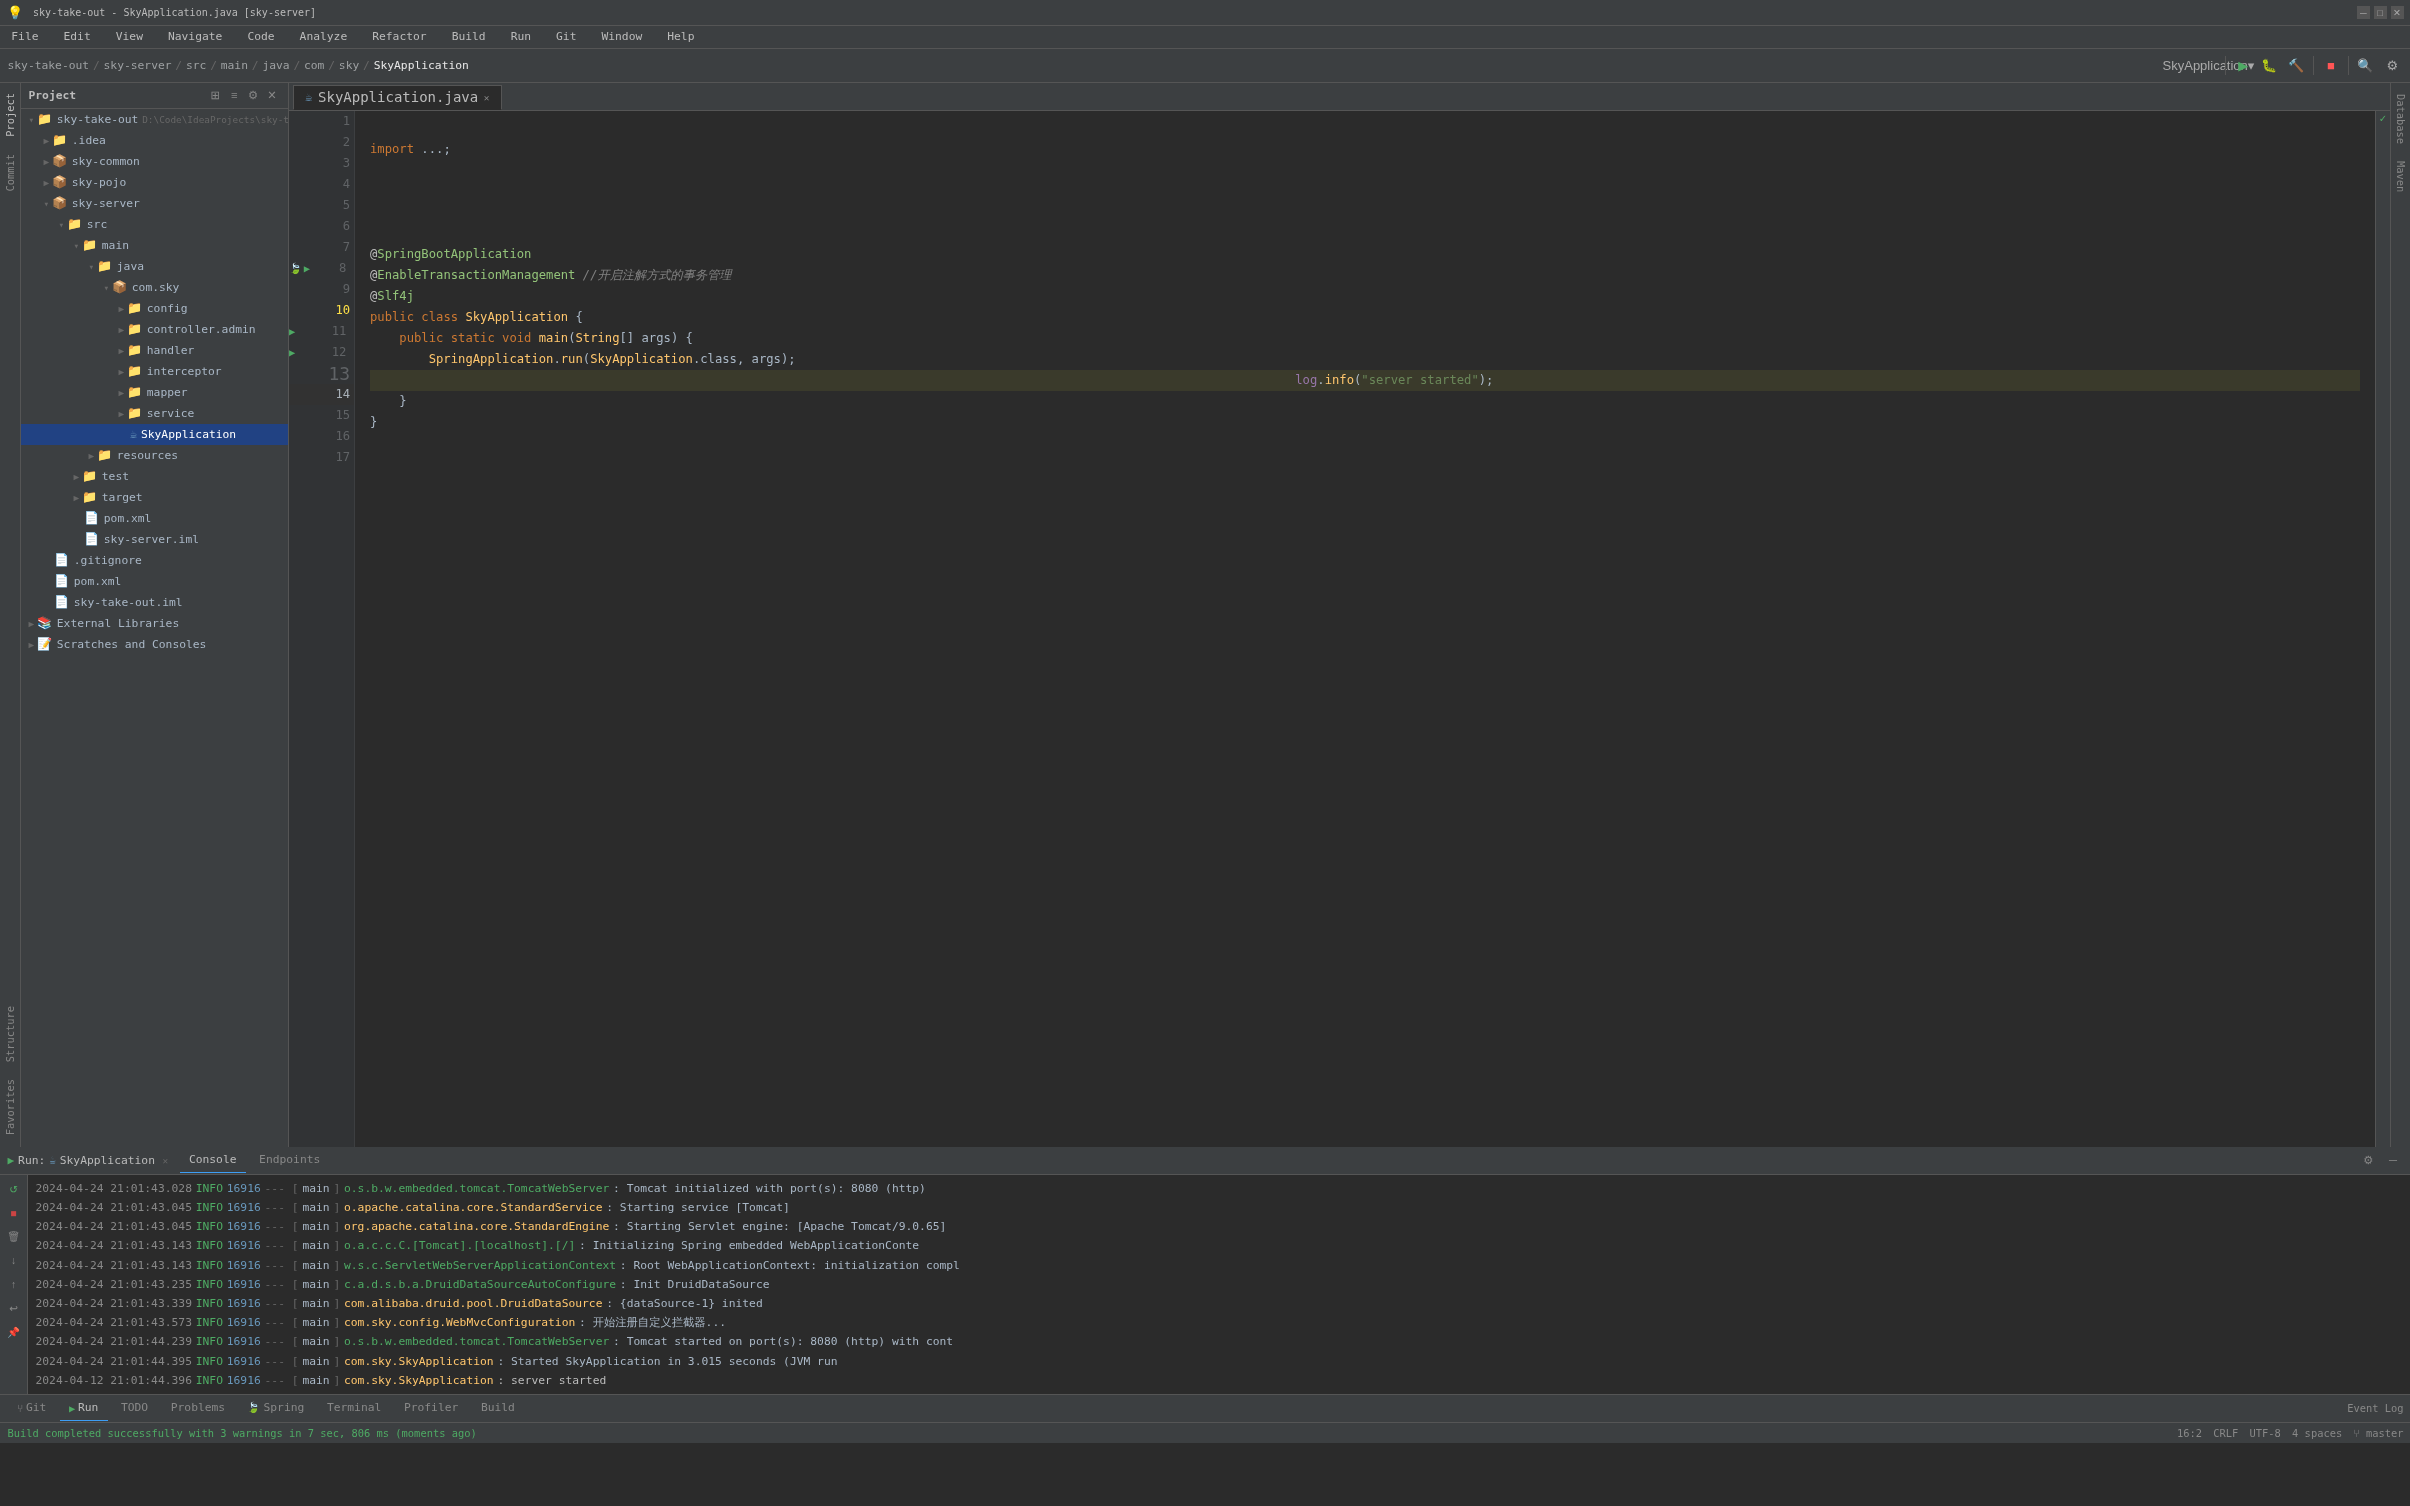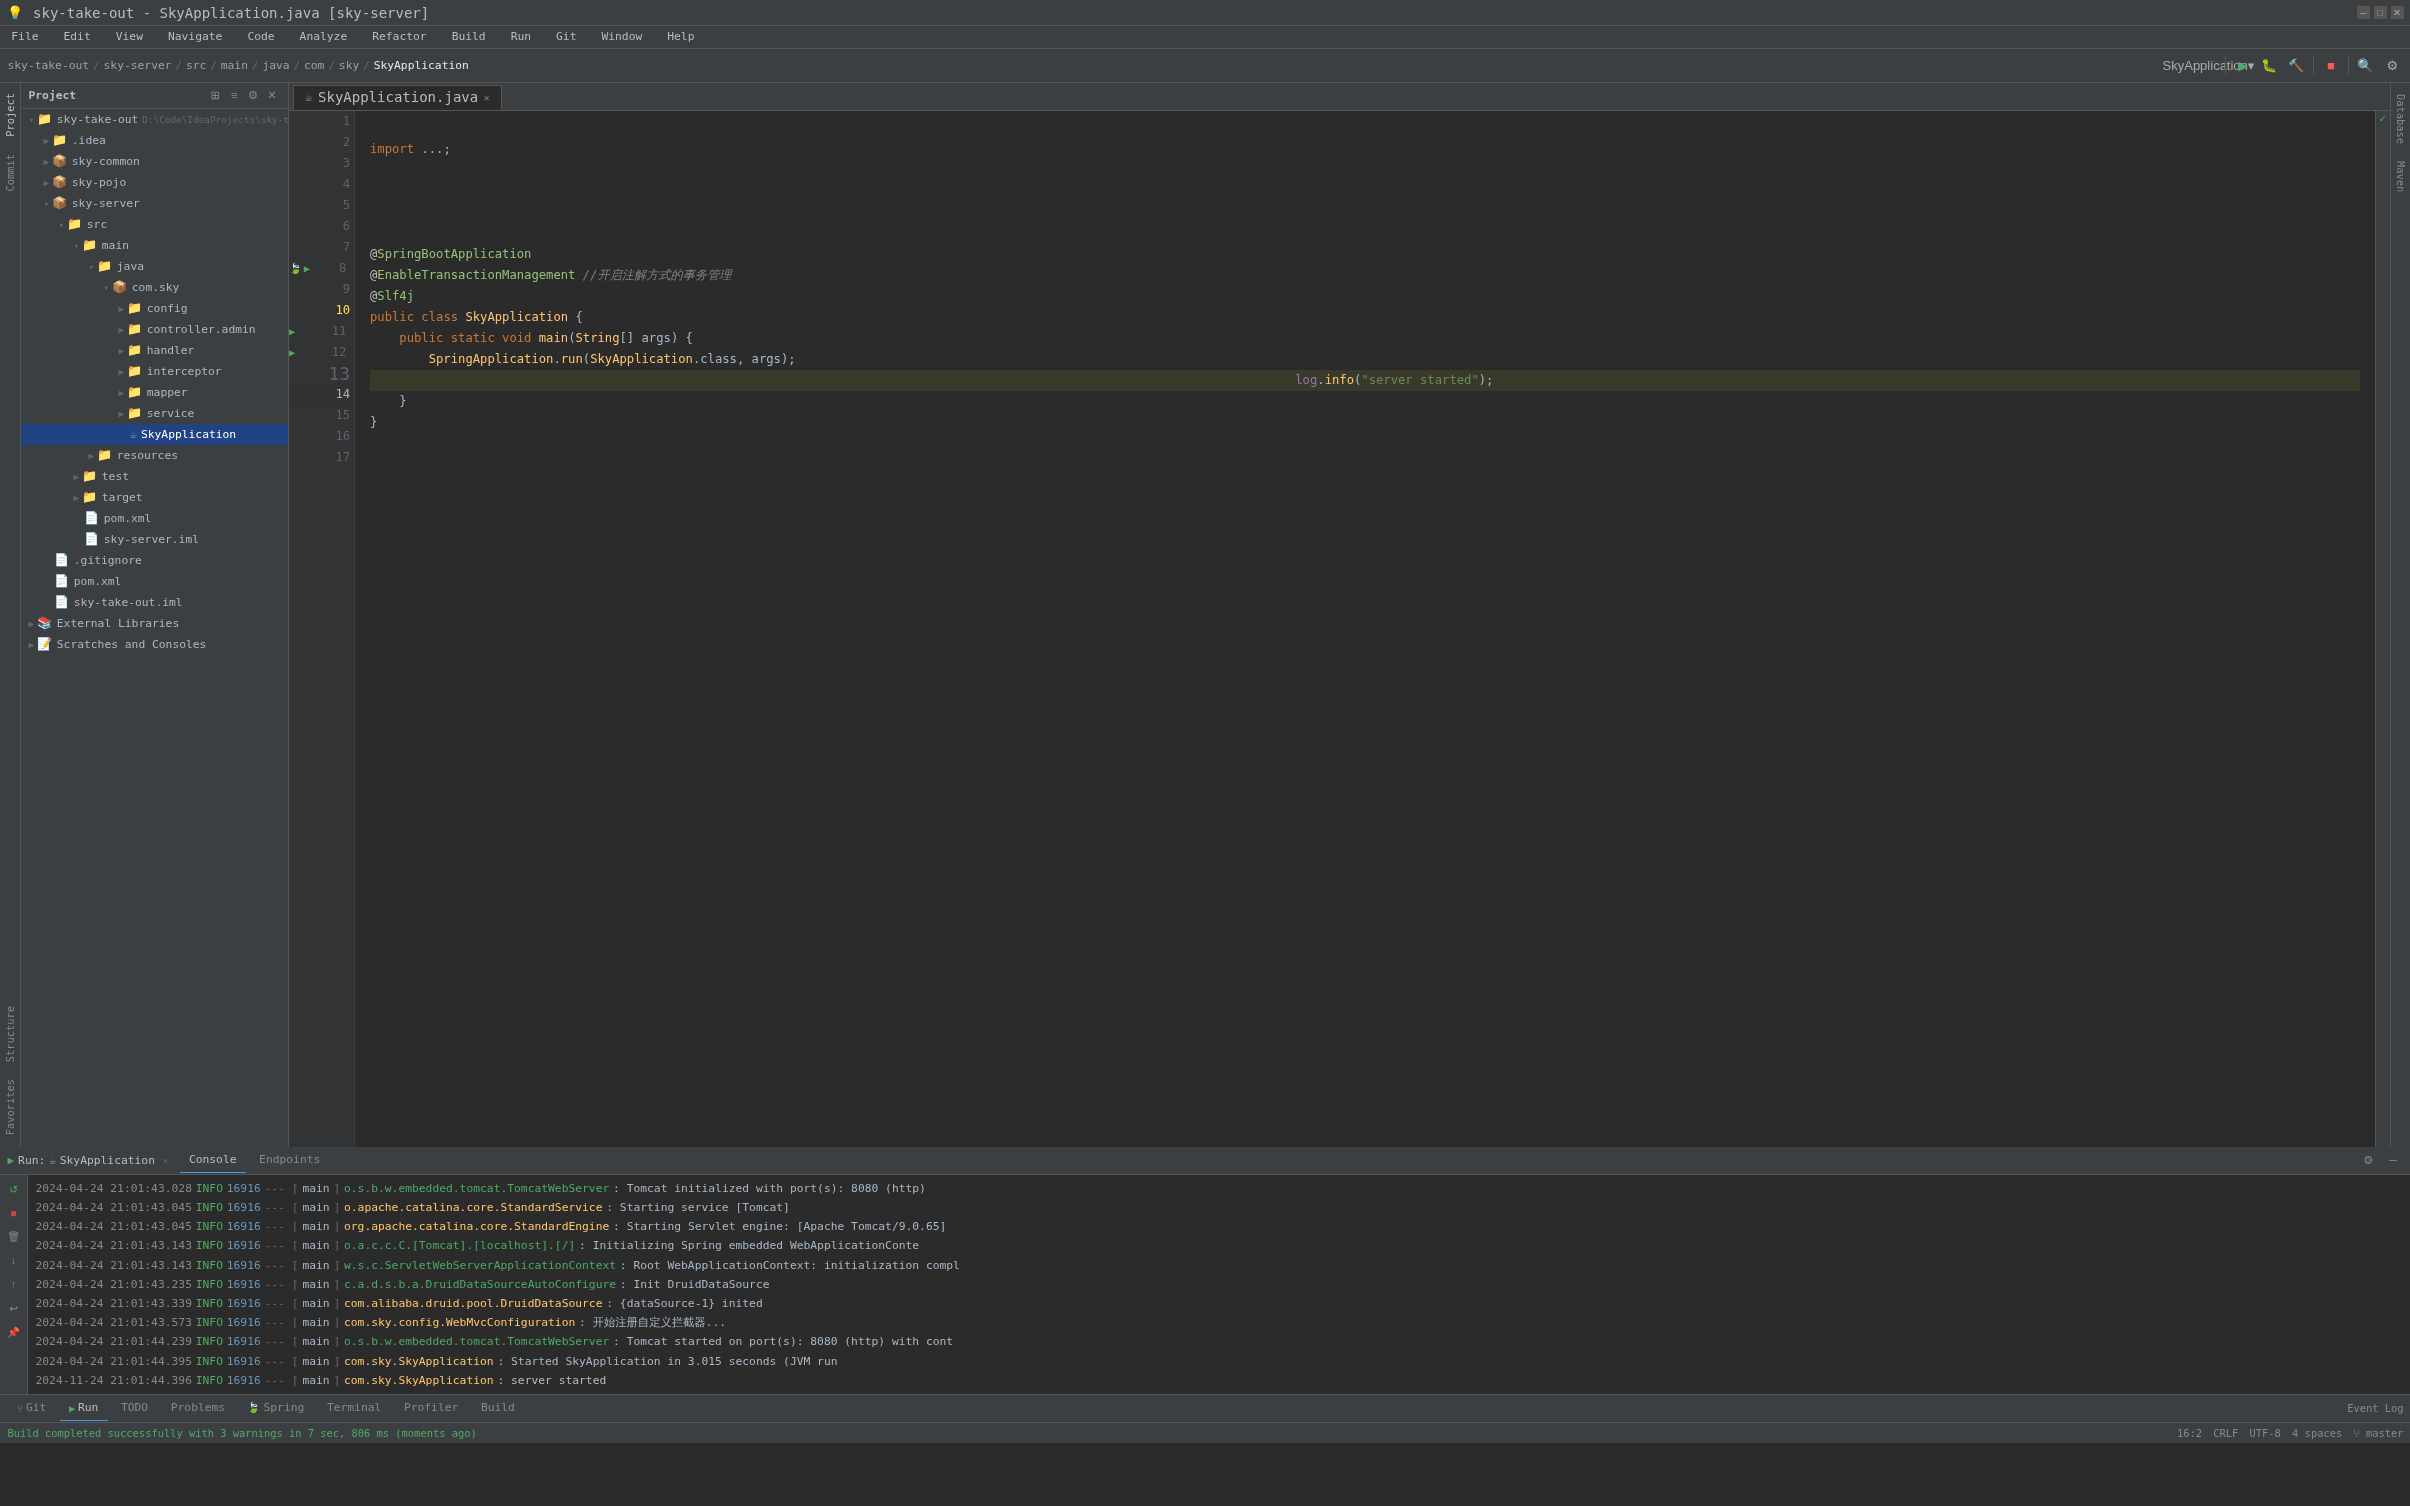--- a/index.html
+++ b/index.html
@@ -17,21 +17,21 @@
     .title-bar {
       background: #3c3f41;
       height: 26px;
       display: flex;
       align-items: center;
       justify-content: space-between;
       padding: 0 7.5px;
       border-bottom: 0.9px solid #555;
     }
     .title-bar-left { display: flex; align-items: center; gap: 9.4px; }
-    .title-bar-title { color: #bbb; font-size: 14px; }
+    .title-bar-title { color: #bbb; font-size: 10px; }
     .title-bar-controls { display: flex; gap: 3.8px; }
     .title-bar-btn {
       width: 13px; height: 13px;
       background: #555;
       border: none; cursor: pointer;
       color: #aaa; font-size: 9.4px;
       display: flex; align-items: center; justify-content: center;
     }
 
     
@@ -869,21 +869,21 @@
       <span class="log-time">2024-04-24 21:01:44.395</span>
       <span class="log-level-info"> INFO</span>
       <span class="log-pid"> 16916</span>
       <span class="log-separator"> --- [</span>
       <span class="log-thread">main</span>
       <span class="log-separator">]</span>
       <span class="log-class-orange"> com.sky.SkyApplication</span>
       <span class="log-message"> : Started SkyApplication in 3.015 seconds (JVM run</span>
     </div>
     <div class="log-line">
-      <span class="log-time">2024-11-24 21:01:44.396</span>
+      <span class="log-time">2024-04-12 21:01:44.396</span>
       <span class="log-level-info"> INFO</span>
       <span class="log-pid"> 16916</span>
       <span class="log-separator"> --- [</span>
       <span class="log-thread">main</span>
       <span class="log-separator">]</span>
       <span class="log-class-orange"> com.sky.SkyApplication</span>
       <span class="log-message highlight"> : server started</span>
     </div>
   </div>
 </div>

